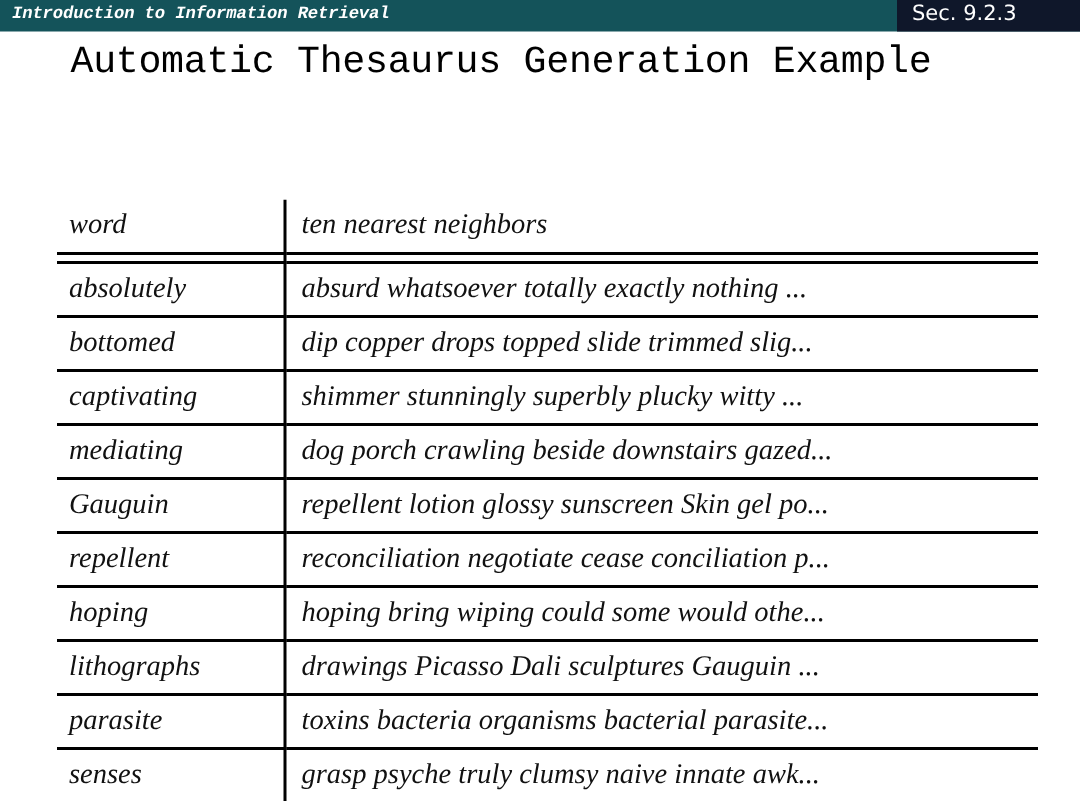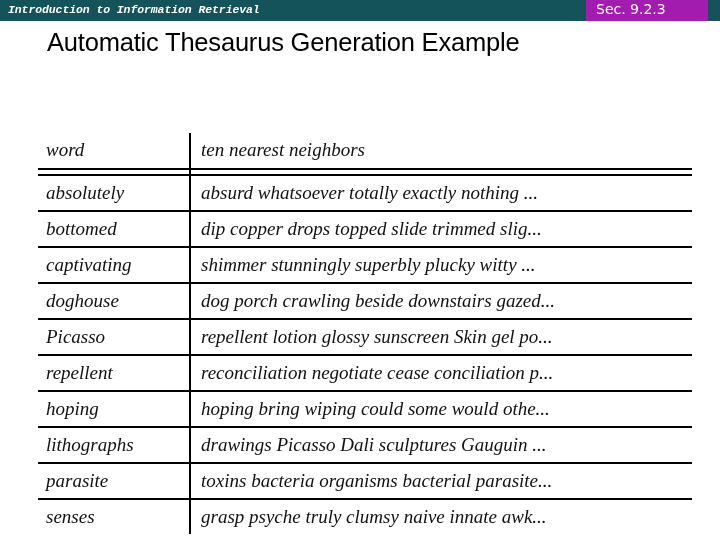--- a/index.html
+++ b/index.html
@@ -30,44 +30,44 @@
     font-family: Liberation Mono, monospace;
     font-style: italic;
     font-weight: bold;
     font-size: 11.5px;
     color: #ffffff;
     letter-spacing: -0.1px;
     white-space: nowrap;
   }
   #section-badge {
     position: absolute;
-    right: 12px;
+    right: 0;
     top: 0;
     width: 122px;
     height: 21px;
-    background: #a21caf;
+    background: #0f172a;
   }
   #section-label {
     position: absolute;
     left: 10px;
     top: 1px;
     font-family: "DejaVu Sans", sans-serif;
     font-size: 14px;
     font-weight: normal;
     color: #ffffff;
     white-space: nowrap;
   }
 
   
   #slide-title {
     position: absolute;
     left: 47px;
     top: 26px;
     width: 620px;
-    font-family: Liberation Sans, sans-serif;
+    font-family: Liberation Mono, monospace;
     font-size: 25.5px;
     line-height: 32px;
     color: #000000;
     font-weight: normal;
     letter-spacing: -0.2px;
   }
 
   
   #table-clip {
     position: absolute;
@@ -160,25 +160,25 @@
       </tr>
       <tr class="row">
         <td class="word">bottomed</td>
         <td class="neigh">dip copper drops topped slide trimmed slig...</td>
       </tr>
       <tr class="row">
         <td class="word">captivating</td>
         <td class="neigh">shimmer stunningly superbly plucky witty ...</td>
       </tr>
       <tr class="row">
-        <td class="word">doghouse</td>
+        <td class="word">mediating</td>
         <td class="neigh">dog porch crawling beside downstairs gazed...</td>
       </tr>
       <tr class="row">
-        <td class="word">Picasso</td>
+        <td class="word">Gauguin</td>
         <td class="neigh">repellent lotion glossy sunscreen Skin gel po...</td>
       </tr>
       <tr class="row">
         <td class="word">repellent</td>
         <td class="neigh">reconciliation negotiate cease conciliation p...</td>
       </tr>
       <tr class="row">
         <td class="word">hoping</td>
         <td class="neigh">hoping bring wiping could some would othe...</td>
       </tr>

